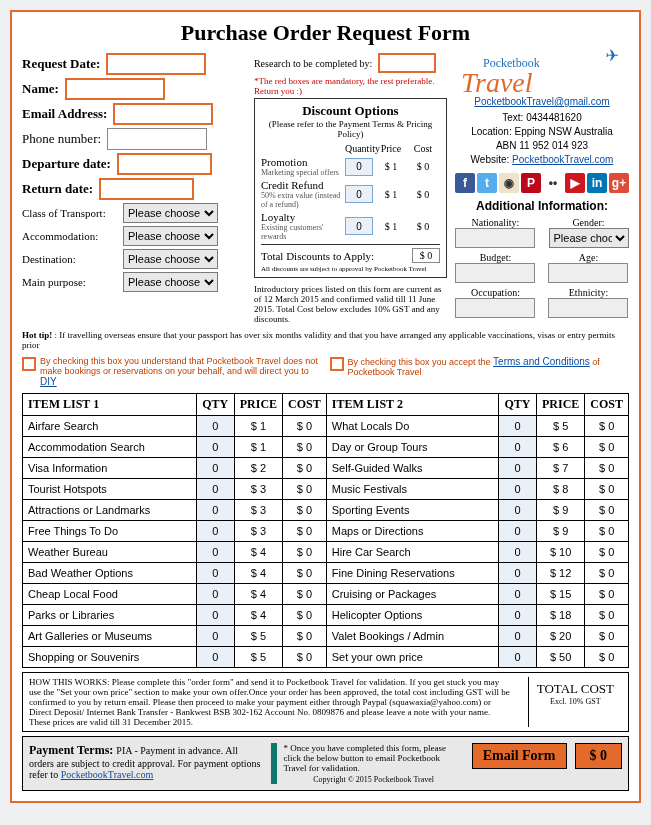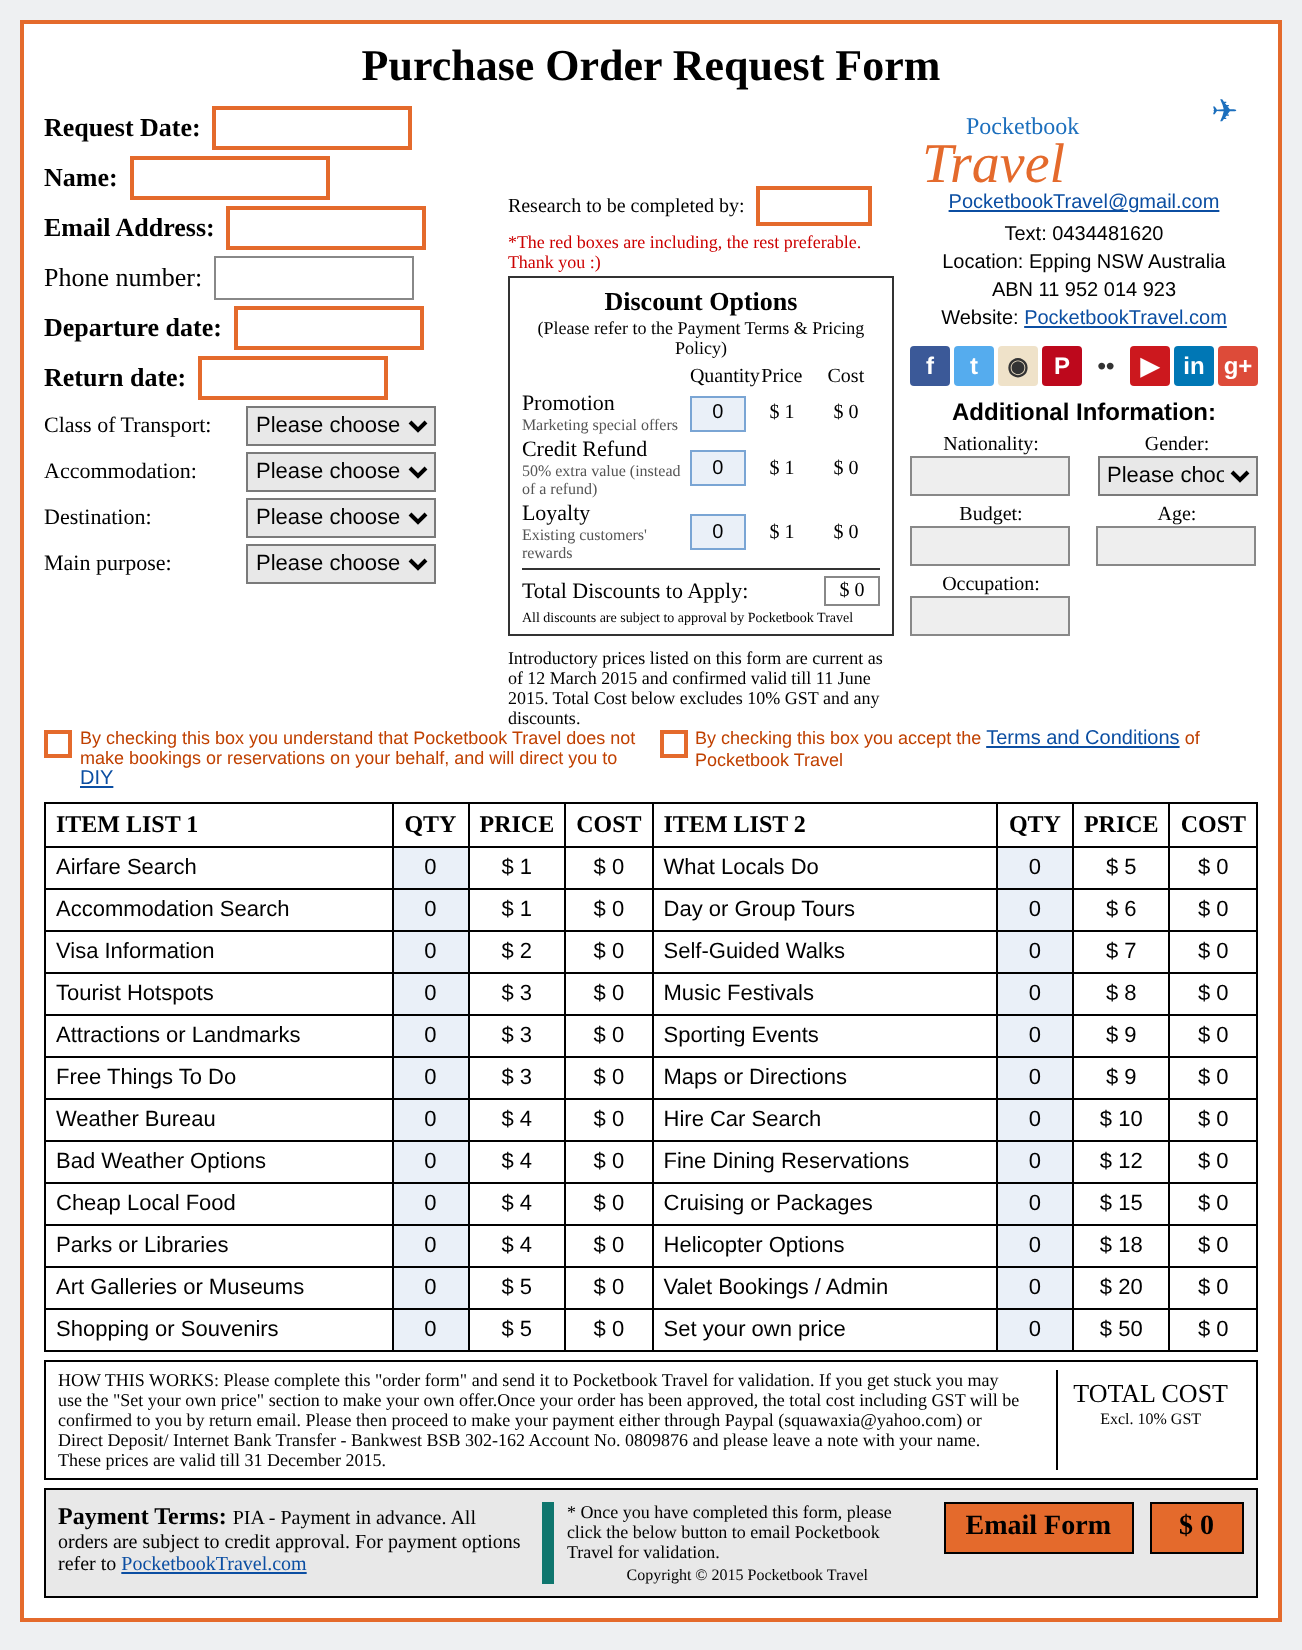--- a/index.html
+++ b/index.html
@@ -7,21 +7,21 @@
   .page { width:631px; background:#fff; border:2px solid #e46a2c; padding:8px 10px 10px 10px; font-size:11px; color:#000; position:relative; }
   h1.title { font-family: "Times New Roman", serif; font-weight:bold; font-size:22px; text-align:center; margin:0 0 4px 0; }
   .row { display:flex; align-items:center; margin:3px 0; gap:6px; }
   .flabel { font-family:"Times New Roman", serif; font-size:13px; }
   .fbold { font-weight:bold; }
   input.tbox { border:2px solid #e46a2c; height:22px; font-size:11px; padding:0 3px; background:#fff; }
   input.tbox.gray { border:1px solid #888; }
   select.sel { border:1px solid #7a7a7a; background:#e8e8e8; height:20px; font-size:11px; width:95px; }
   .topgrid { display:flex; gap:8px; }
   .leftcol { width:232px; }
-  .midcol { width:200px;margin-top:40px; }
+  .midcol { width:200px; }
   .rightcol { flex:1; text-align:center; font-size:10px; }
   .mandnote { font-size:9px; color:#c00; font-family:"Times New Roman", serif; }
   .dbox { border:1px solid #333; padding:4px 6px; font-family:"Times New Roman", serif; font-size:10px; margin-top:2px; }
   .dbox .dtitle { text-align:center; font-weight:bold; font-size:13px; }
   .dbox .dsub { text-align:center; font-size:9px; margin-bottom:4px; }
   .drow { display:flex; align-items:center; gap:4px; margin:2px 0; }
   .dname { width:80px; font-size:11px; }
   .dnote { font-size:8px; color:#555; }
   .dqty { width:28px; height:18px; text-align:center; background:#eaf0f8; border:1px solid #7aa5d4; font-size:10px; }
   .dval { width:28px; text-align:center; font-size:10px; }
@@ -104,21 +104,21 @@
         <span class="flabel" style="font-size:11px;width:95px">Main purpose:</span>
         <select class="sel"><option>Please choose...</option></select>
       </div>
     </div>
 
     <div class="midcol">
       <div class="row">
         <span class="flabel" style="font-size:10px">Research to be completed by:</span>
         <input class="tbox" style="width: 58px; height: 20px;">
       </div>
-      <div class="mandnote">*The red boxes are including, the rest preferable. Thank you :)</div>
+      <div class="mandnote">*The red boxes are mandatory, the rest preferable. Return you :)</div>
 
       <div class="dbox">
         <div class="dtitle">Discount Options</div>
         <div class="dsub">(Please refer to the Payment Terms &amp; Pricing Policy)</div>
         <div class="drow" style="font-size:9px">
           <span style="width:80px"></span>
           <span class="dval">Quantity</span>
           <span class="dval">Price</span>
           <span class="dval">Cost</span>
         </div>
@@ -196,24 +196,29 @@
             <div class="gbox"></div>
           </div>
         <div>
             <div>Age:</div>
             <div class="gbox"></div>
           </div>
         <div>
             <div>Occupation:</div>
             <div class="gbox"></div>
           </div>
+        <div>
+            <div>Ethnicity:</div>
+            <div class="gbox"></div>
+          </div>
       </div>
     </div>
   </div>
 
+  <div class="hottip"><b>Hot tip!</b><span> : If travelling overseas ensure that your passport has over six months validity and that you have arranged any applicable vaccinations, visas or entry permits prior</span></div>
 
   <div class="chkrow">
     <div class="half">
       <div class="chkbox"></div>
       <div><span>By checking this box you understand that Pocketbook Travel does not make bookings or reservations on your behalf, and will direct you to </span><a class="link">DIY</a></div>
     </div>
     <div class="half">
       <div class="chkbox"></div>
       <div><span>By checking this box you accept the </span><a class="link">Terms and Conditions</a><span> of Pocketbook Travel</span></div>
     </div>

